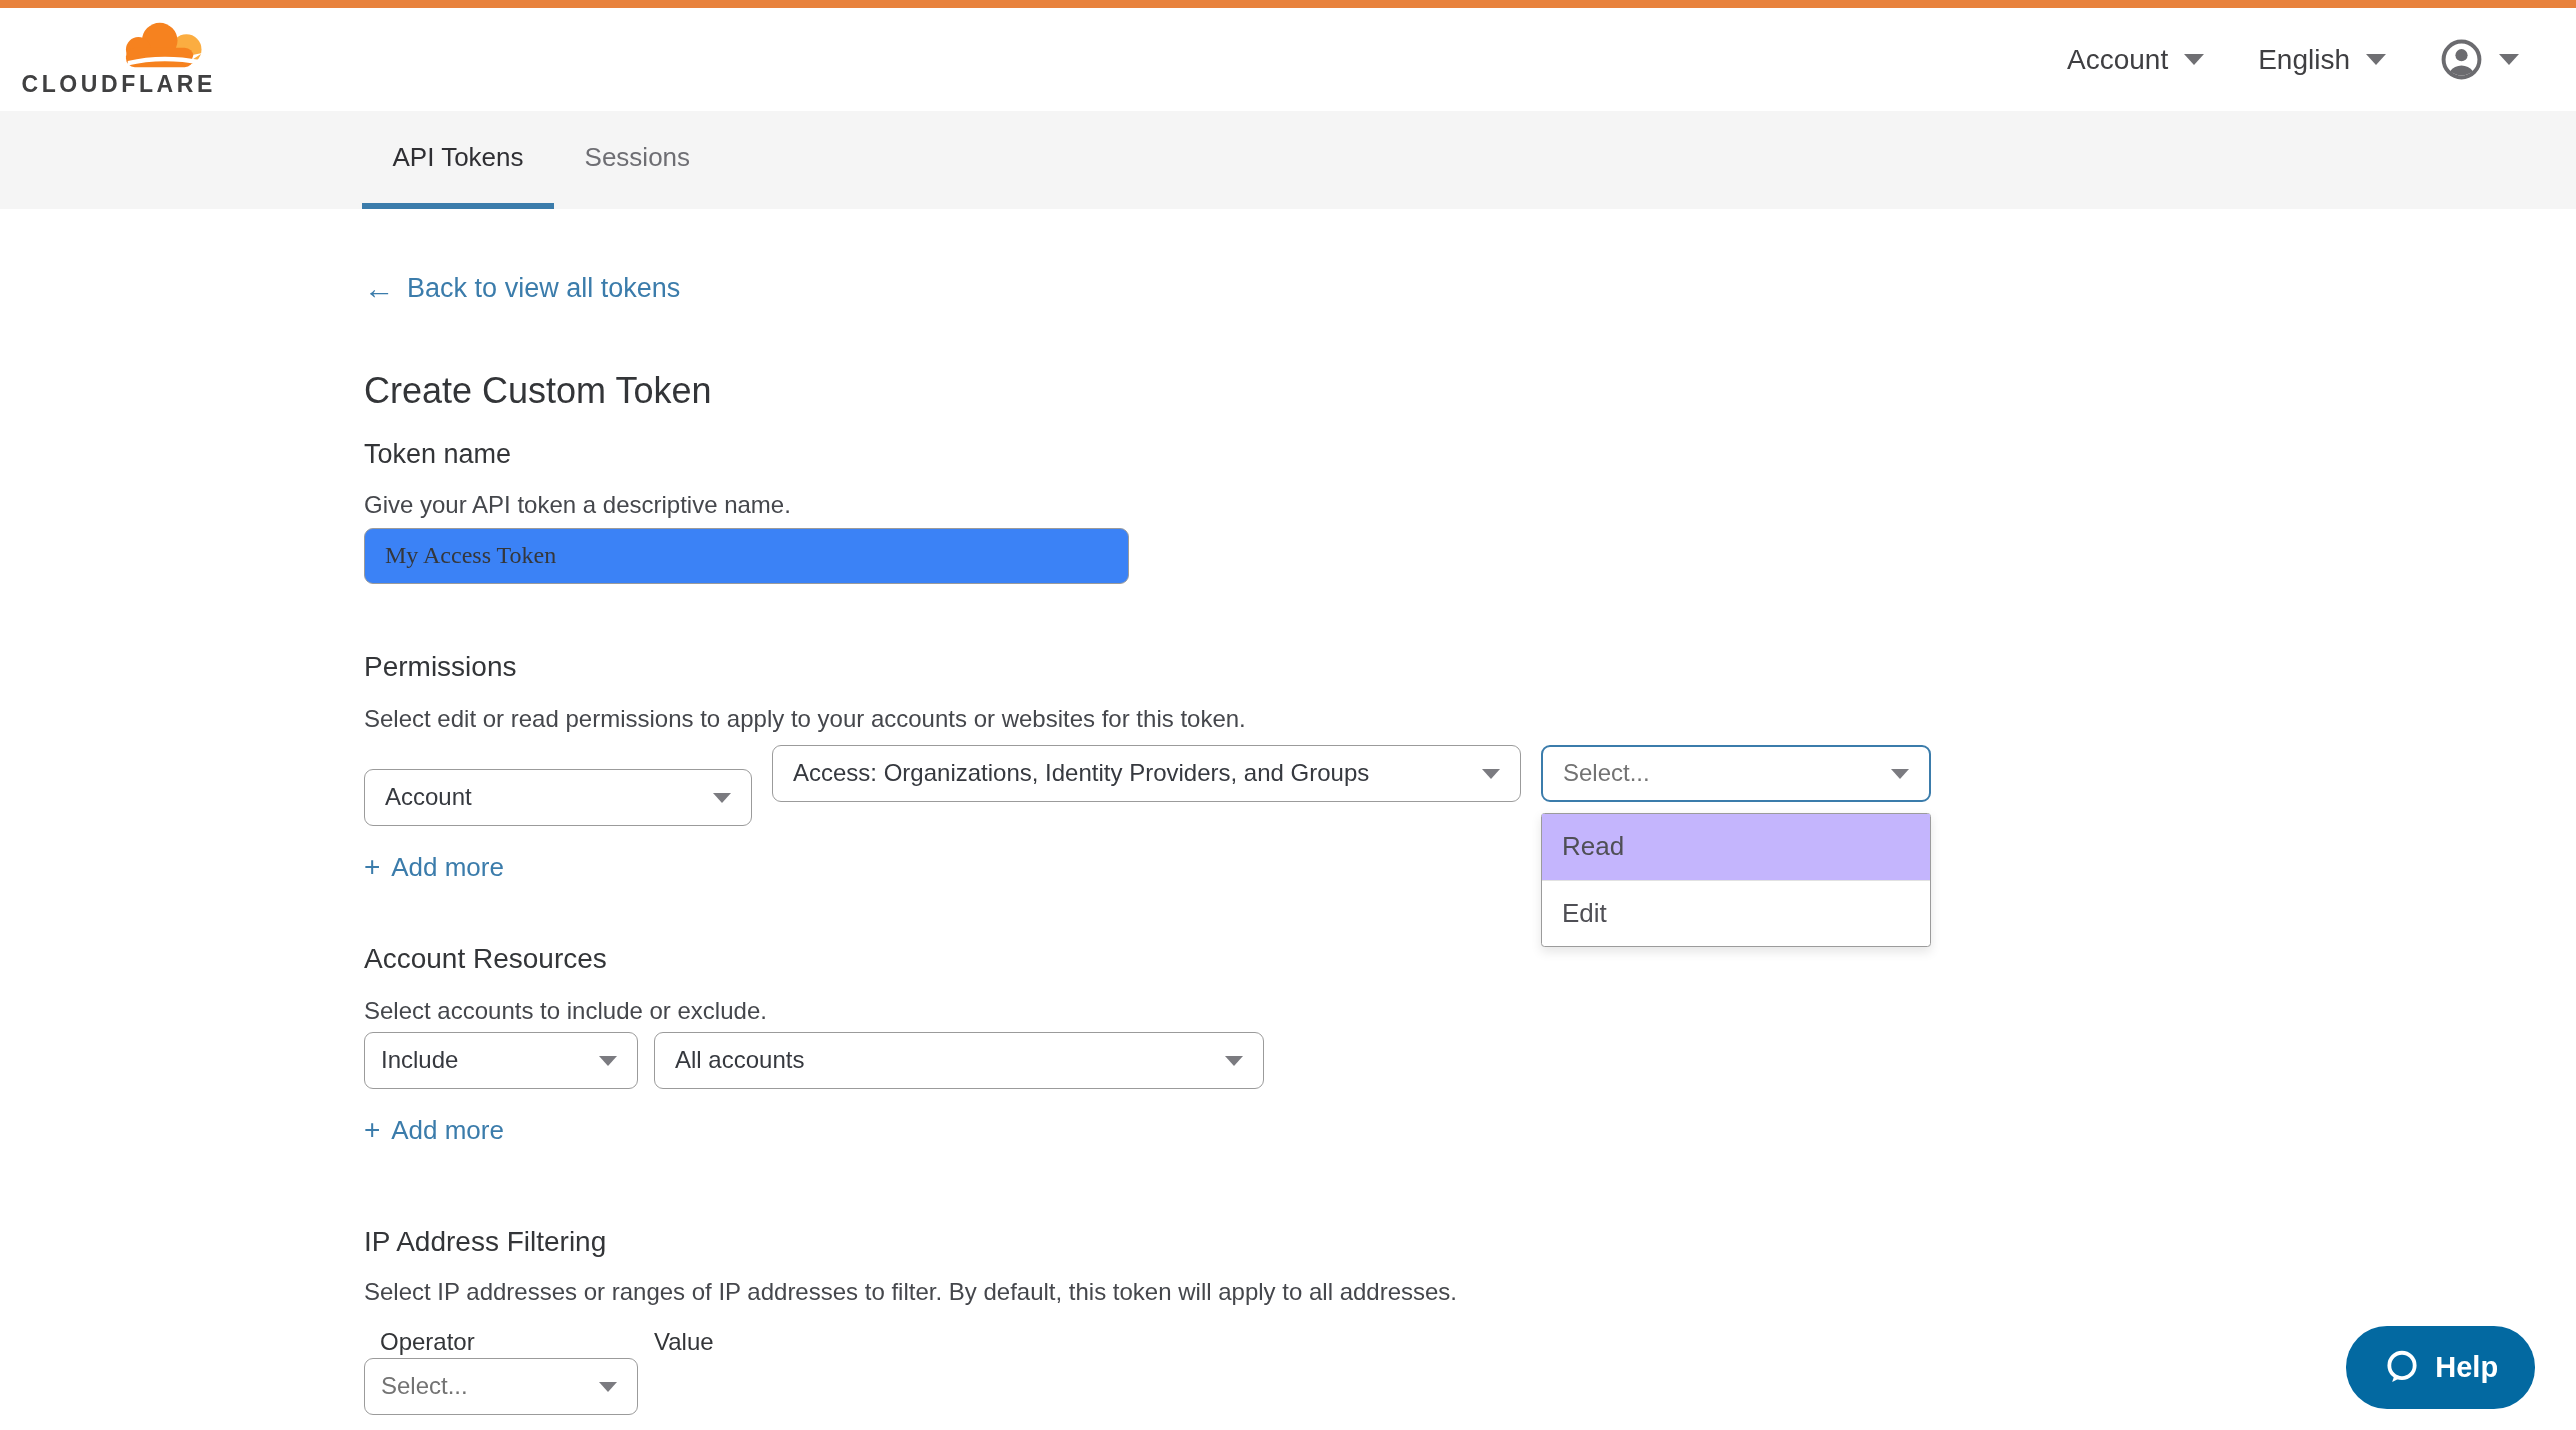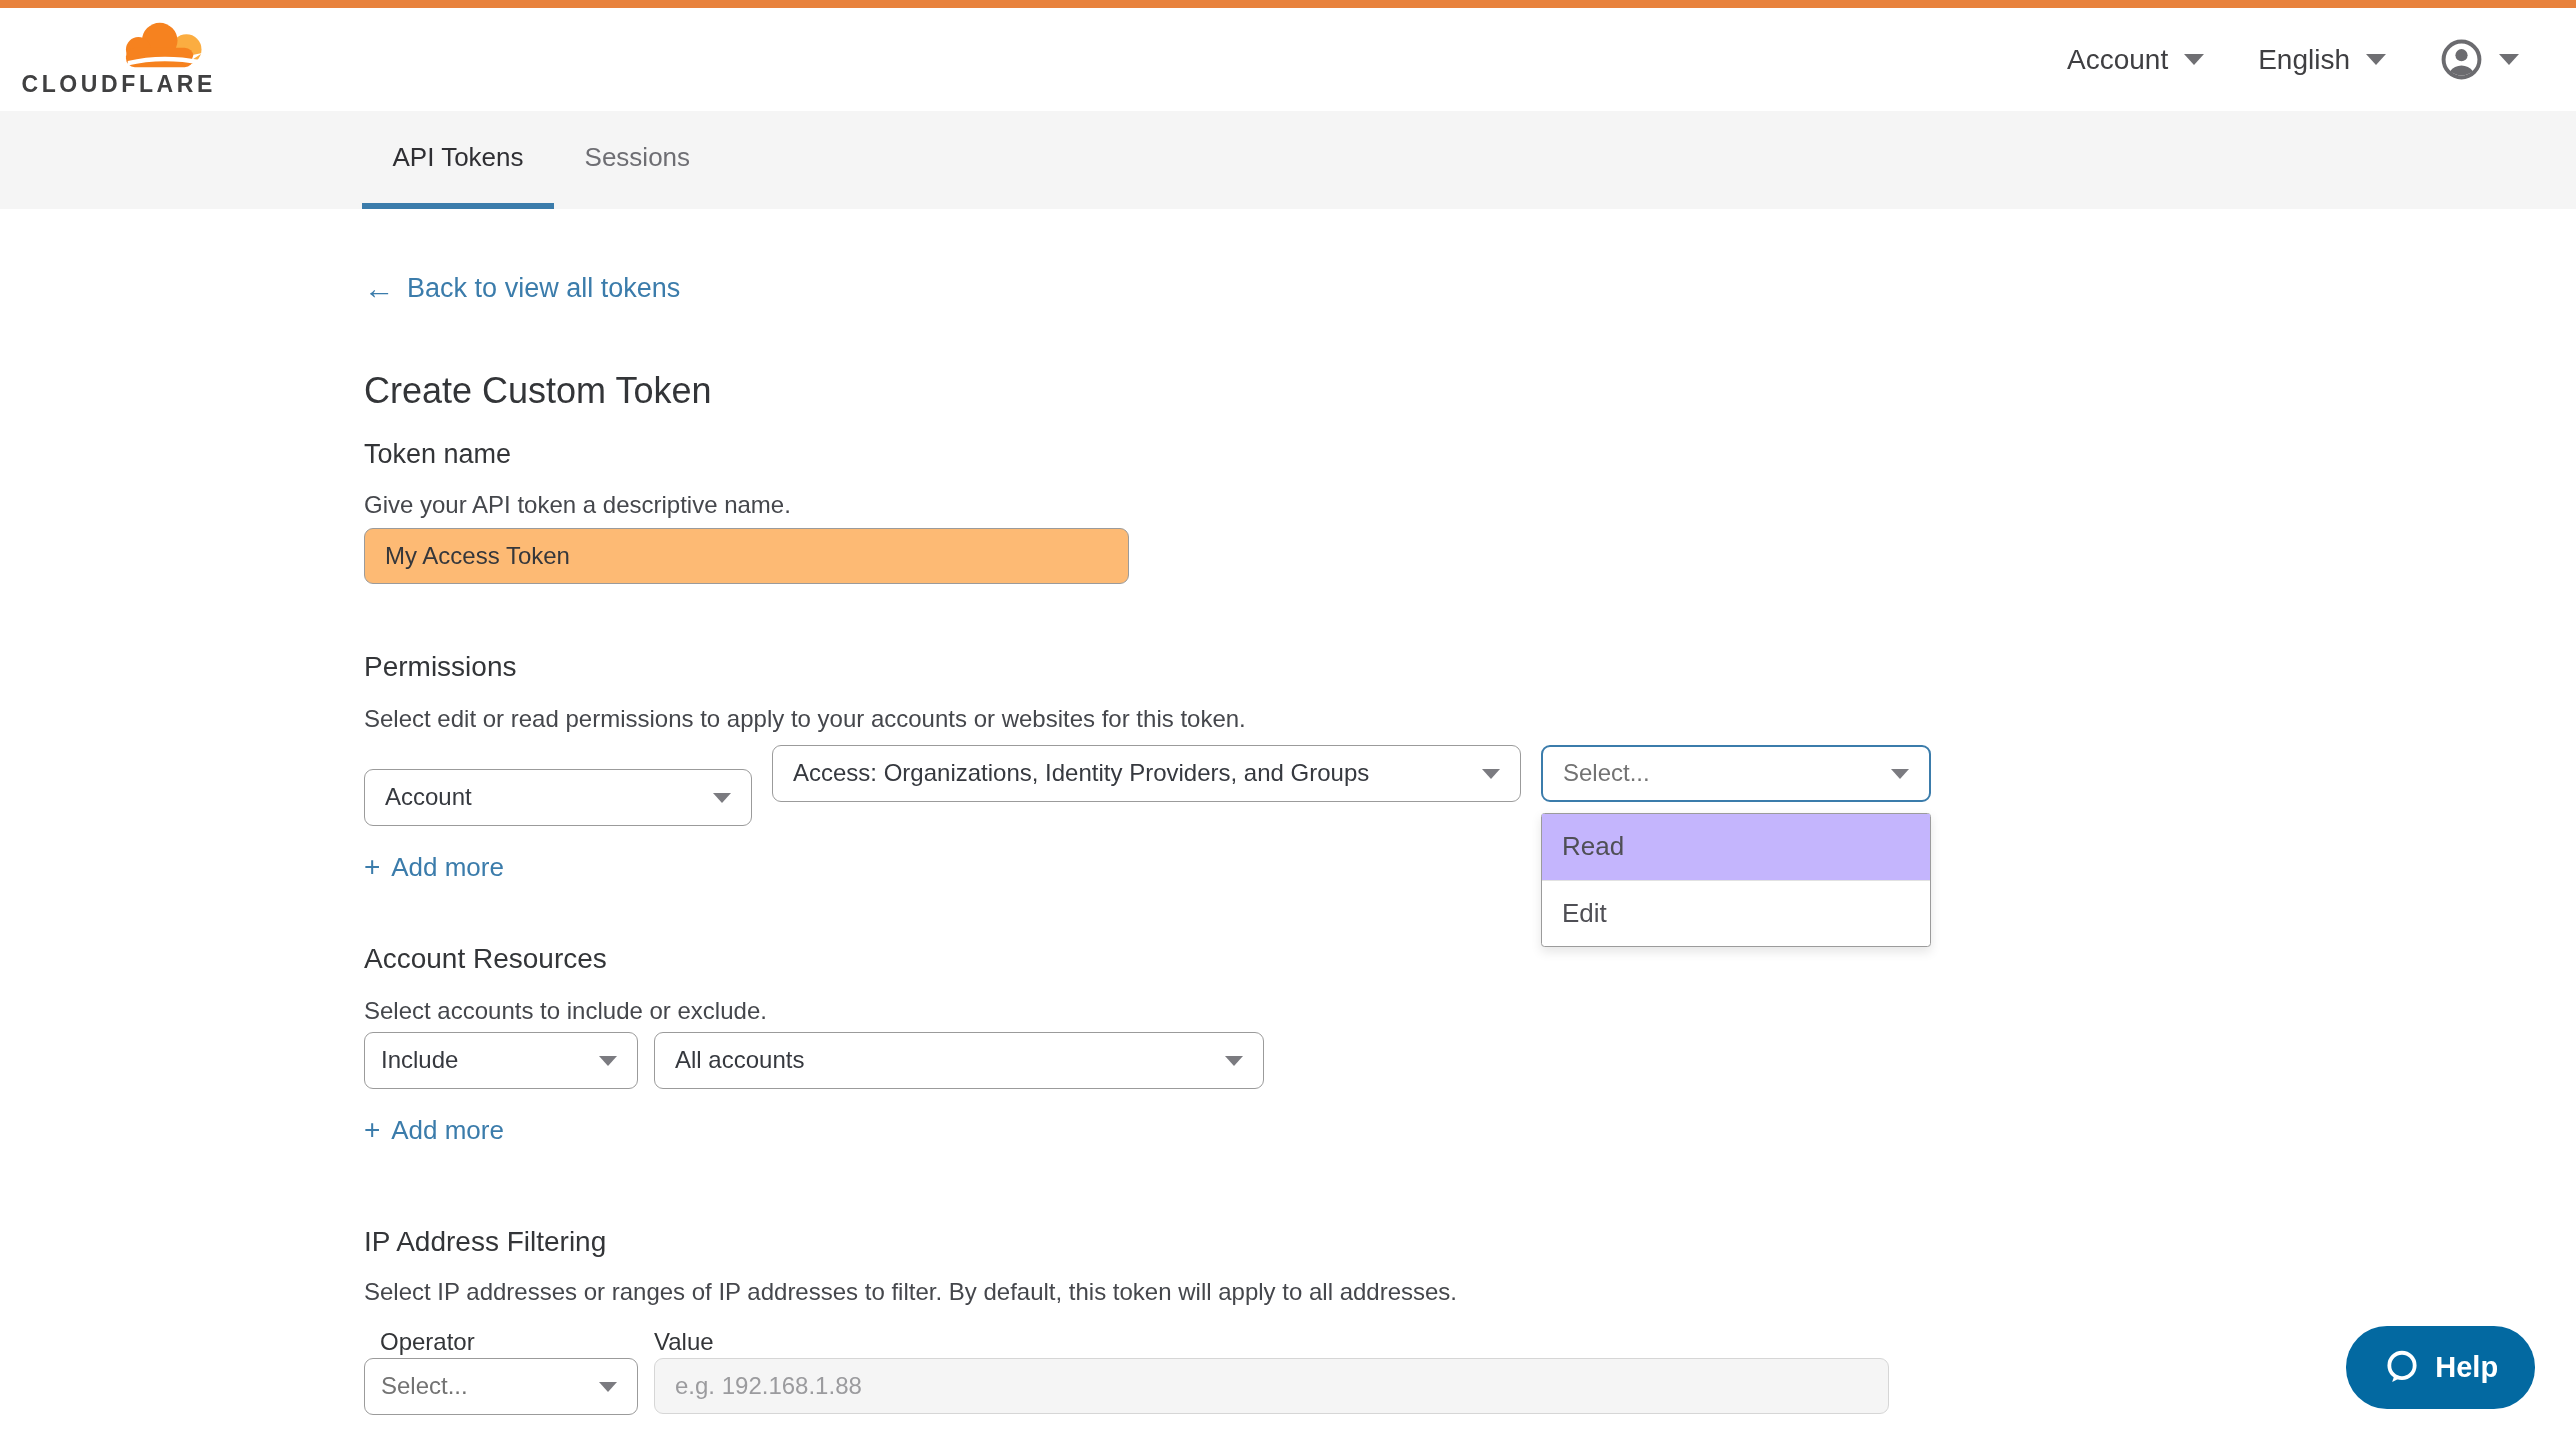--- a/index.html
+++ b/index.html
@@ -33,21 +33,21 @@
   .back-link { display:flex; align-items:center; gap:12.6px; color:#3b7cab; font-size:27px;
     line-height:32px; cursor:pointer; text-decoration:none; }
   .back-arrow { font-size:30.5px; line-height:32px; }
   .page-title { margin-top:66px; font-size:36px; line-height:41px; font-weight:400; color:#333538; }
   .section-heading { font-size:28px; line-height:34px; font-weight:400; color:#333538; }
   .h-token { margin-top:27px; font-size:27px; line-height:32px; }
   .section-desc { font-size:24px; line-height:30.5px; color:#45474c; }
 
   .text-input { display:block; margin-top:7.2px; width:765px; height:56px; border:1.8px solid #9b9b9b;
     border-radius:9px; font-size:24px; color:#35373b; padding:0 20px;
-    font-family:Liberation Sans, sans-serif; outline:none; background:#fdba74; }
+    font-family:Liberation Serif, serif; outline:none; background:#3b82f6; }
 
   .row { display:flex; }
   .select { position:relative; display:flex; align-items:center; height:57px; background:#fff;
     border:1.8px solid #9b9b9b; border-radius:9px; padding:0 54px 0 20px; font-size:24px;
     color:#36393f; cursor:pointer; }
   .select .caret-sm { position:absolute; right:20px; top:50%; margin-top:-4.5px; }
   .select.placeholder { color:#737373; }
   .select.focused { border:2.7px solid #3b7cab; }
   .w1 { width:388px;margin-top:24px; } .w2 { width:749px; } .w3 { width:390px; }
   .w4 { width:274px;padding-left:16px; } .w5 { width:610px; }
@@ -188,21 +188,20 @@
   <p class="section-desc mt-desc2">Select IP addresses or ranges of IP addresses to filter. By default, this token will apply to all addresses.</p>
   <div class="row gap18 mt-labels">
     <div class="field-label w4">Operator</div>
     <div class="field-label">Value</div>
   </div>
   <div class="row gap18">
     <div class="select w4 placeholder">
       <span>Select...</span>
       <span class="caret-sm"></span>
     </div>
-    <input class="value-input" type="text" placeholder="e.g. 192.168.1.88" style="">
   </div>
 
 </main>
 
 <button class="help-button">
   <svg width="38" height="38" viewBox="0 0 24 24">
     <circle cx="12" cy="11" r="8" fill="none" stroke="#ffffff" stroke-width="2.4"></circle>
     <path d="M7.2 17.2 L5.8 21.4 L10.8 18.9 Z" fill="#ffffff"></path>
   </svg>
   <span>Help</span>

